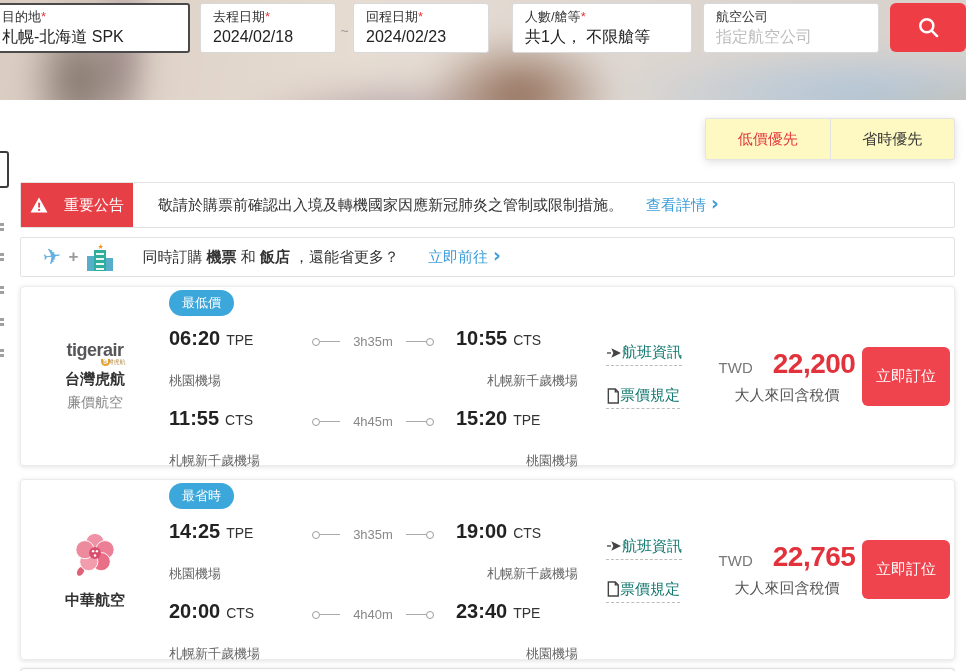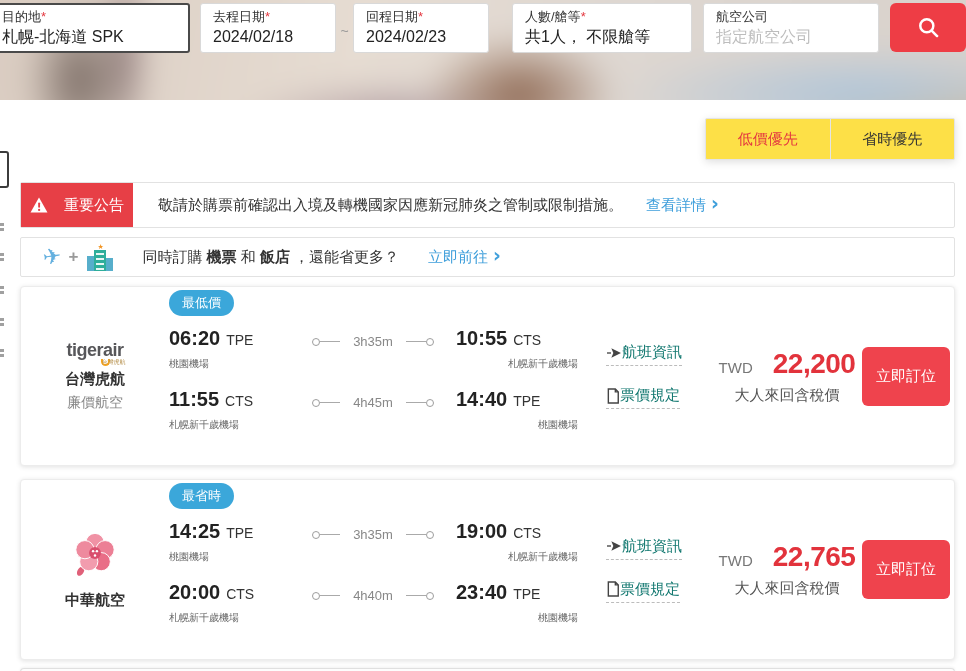--- a/index.html
+++ b/index.html
@@ -44,21 +44,21 @@
     background:#ee3d45; display:flex; align-items:center; justify-content:center; cursor:pointer;
   }
   
   .edge-box { position:absolute; left:-15px; top:151px; width:24px; height:37px;
               background:#fff; border:2px solid #3c3c3c; border-radius:3px; }
   .frag { position:absolute; left:0; width:5px; }
   .frag b { display:block; width:4px; height:3px; background:#a0a0a0; margin:2px 0; }
   
   .content { padding:0 11px 0 20px; }
   
-  .tabs { margin:18px 0 0 auto; width:250px; height:42px; display:flex; background:#fde047;
+  .tabs { margin:18px 0 0 auto; width:250px; height:42px; display:flex; background:#fef9c3;
           border:1px solid #e4e4e4; border-radius:2px; box-shadow:0 2px 8px rgba(0,0,0,.13); }
   .tab { flex:1; display:flex; align-items:center; justify-content:center;
          font-size:15px; color:#333; cursor:pointer; }
   .tab.active { color:#e43840; }
   .tab + .tab { border-left:1px solid #e4e4e4; }
   
   .notice { margin-top:22px; height:46px; display:flex; border:1px solid #e2e2e2; border-radius:2px; background:#fff; }
   .notice-badge { width:112px; background:#e73f46; color:#fff; display:flex; align-items:center;
                   justify-content:center; gap:16px; font-size:15px; flex:none; }
   .notice-body { display:flex; align-items:center; padding-left:25px; font-size:15px; color:#333; }
@@ -97,21 +97,21 @@
   .main-col { width:392px; flex:none; padding-top:3px; }
   .badge { display:inline-block; background:#3ba7da; color:#fff; font-size:13px;
            padding:4px 13px; border-radius:13px; }
   .segments { margin-top:11px; }
   .segment { display:flex; align-items:flex-start; }
   .segment + .segment { margin-top:17px; }
   .endpoint { width:122px; flex:none; }
   .time-row { white-space:nowrap; }
   .time { font-size:20px; font-weight:bold; color:#222; }
   .code { font-size:14px; color:#333; margin-left:6px; }
-  .airport { font-size:10px; color:#666; margin-top:7px; }
+  .airport { font-size:13px; color:#666; margin-top:22px; }
   .endpoint.arr .airport { text-align:right; }
   .duration { width:152px; flex:none; margin:7px 7px 0 6px; display:flex; align-items:center; justify-content:center; }
   .circ { width:8px; height:8px; border:1.5px solid #9d9d9d; border-radius:50%; flex:none; }
   .dash { width:20px; height:1.5px; background:#aaa; flex:none; }
   .dur-text { font-size:13px; color:#888; margin:0 13px; }
   .links-col { margin-left:45px; width:110px; flex:none; align-self:center; }
   .card-link { display:inline-flex; align-items:center; font-size:15px; color:#0f766e;
                border-bottom:1px dashed #bcbcbc; padding-bottom:3px; cursor:pointer; }
   .links-col .row + .row { margin-top:20px;text-decoration:underline; }
   .price-col { margin-left:8px; width:126px; flex:none; align-self:center; text-align:center; }
@@ -283,21 +283,21 @@
             <div class="airport">札幌新千歲機場</div>
           </div>
           <div class="duration">
             <span class="circ"></span>
               <span class="dash"></span>
             <span class="dur-text">4h45m</span>
             <span class="dash"></span>
               <span class="circ"></span>
           </div>
           <div class="endpoint arr">
-            <div class="time-row"><span class="time">14:40</span><span class="code">TPE</span></div>
+            <div class="time-row"><span class="time">15:20</span><span class="code">TPE</span></div>
             <div class="airport">桃園機場</div>
           </div>
         </div>
       </div>
     </div>
 
     <div class="links-col">
       <div class="row">
         <a class="card-link">
           <span>

